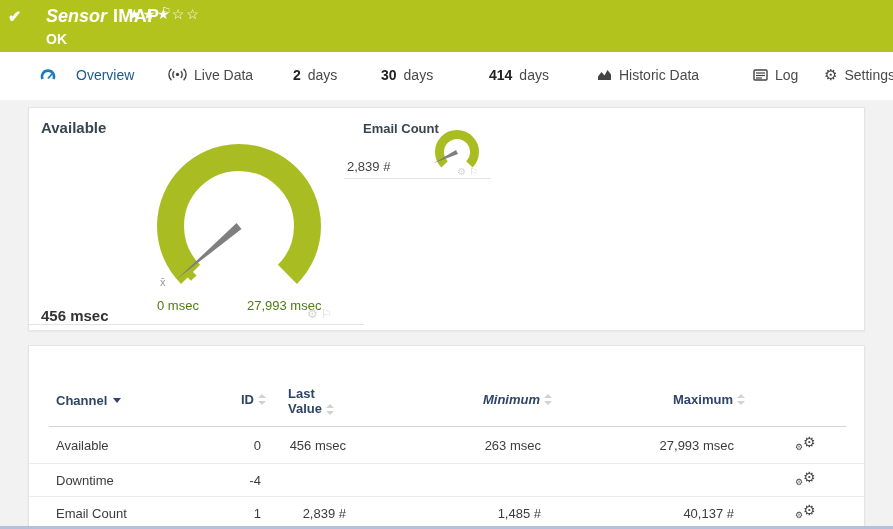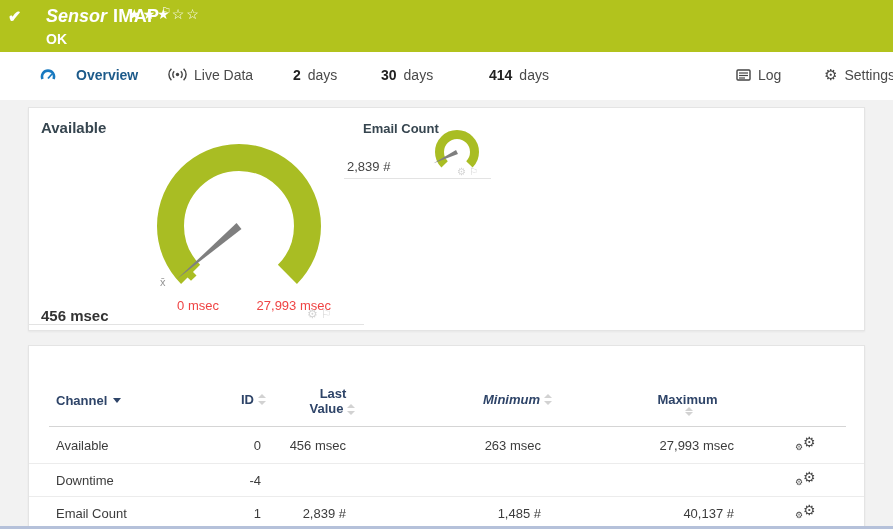--- a/index.html
+++ b/index.html
@@ -15,41 +15,41 @@
   .hdr-title .nm { font-weight:bold; font-style:normal; letter-spacing:.3px; }
   .hdr-flag { font-size:11px; vertical-align:super; margin-left:2px; }
   .hdr-stars { position:absolute; left:128px; top:6px; font-size:14px; letter-spacing:2px; cursor:pointer; }
   .hdr-status { position:absolute; left:46px; top:31px; font-size:14px; font-weight:bold; }
 
   
   .tabs { position:absolute; top:52px; left:0; width:100%; height:48px; background:#fff; }
   .tab { position:absolute; top:0; height:45px; display:flex; align-items:center; gap:7px;
          font-size:14px; color:#4a4a4a; cursor:pointer; white-space:nowrap; }
   .tab .num { font-weight:bold; color:#222; }
-  .tab.active { color:#1c5a8a; font-weight:bold;gap:20px; }
+  .tab.active { color:#1c5a8a; font-weight:normal;gap:20px; }
   .tab-underline { position:absolute; left:40px; top:93px; width:108px; height:3px; background:#1e9cd7; }
   .tab svg { display:block; }
 
   
   .card { position:absolute; background:#fff; border:1px solid #e4e4e4; box-shadow:0 1px 2px rgba(0,0,0,.05); }
   #card-gauges { left:28px; top:107px; width:837px; height:224px; }
   #card-table  { left:28px; top:345px; width:837px; height:184px; border-bottom:none; }
 
   .tile-label { position:absolute; font-weight:600; color:#36454f; }
   .divider { position:absolute; height:1px; background:#e3e3e3; }
 
   .gauge-val { position:absolute; font-weight:bold; color:#333; font-size:15px; }
-  .axis-lab { position:absolute; font-size:13px; color:#ef4444; text-align:right; }
+  .axis-lab { position:absolute; font-size:13px; color:#4d7c0f; text-align:left; }
   .avg-mark { position:absolute; font-size:11px; color:#949494; }
   .tile-icons { position:absolute; color:#d4d4d4; font-size:12px; letter-spacing:3px; cursor:pointer; }
 
   
   .th { position:absolute; font-size:13px; font-weight:bold; color:#2e4468; cursor:pointer; }
   .th-right { display:flex; justify-content:flex-end; align-items:center; }
-  .th-center { text-align:center; line-height:15px; }
+  .th-center { line-height:15px; }
   .sort { display:inline-block; width:9px; height:11px; position:relative; margin-left:4px; flex:0 0 9px; }
   .sort::before { content:""; position:absolute; top:0; left:0;
     border-left:4.5px solid transparent; border-right:4.5px solid transparent; border-bottom:4.5px solid #d2d2d2; }
   .sort::after { content:""; position:absolute; bottom:0; left:0;
     border-left:4.5px solid transparent; border-right:4.5px solid transparent; border-top:4.5px solid #d2d2d2; }
   .caret-down { display:inline-block; margin-left:6px; vertical-align:2px;
     border-left:4.5px solid transparent; border-right:4.5px solid transparent; border-top:5.5px solid #2e4468; }
   .row { position:absolute; left:0; width:100%; border-bottom:1px solid #ececec; }
   .cell { position:absolute; font-size:13px; color:#3c3c3c; top:50%; transform:translateY(-50%); }
   .cell-right { text-align:right; }
@@ -96,21 +96,27 @@
       <span>days</span>
     </div>
     <div class="tab" style="left:381px">
       <span class="num">30</span>
       <span>days</span>
     </div>
     <div class="tab" style="left:489px">
       <span class="num">414</span>
       <span>days</span>
     </div>
-    <div class="tab" style="left:736px">
+    <div class="tab" style="left:597px">
+      <svg width="15" height="13" viewBox="0 0 15 13">
+        <path d="M1 12 L1 8.5 L4.5 4 L7.5 7.5 L10.5 2 L14 6.5 L14 12 Z" fill="#444"></path>
+      </svg>
+      <span>Historic Data</span>
+    </div>
+    <div class="tab" style="left:753px">
       <svg width="15" height="12" viewBox="0 0 15 12">
         <rect x="1" y="1" width="13" height="10" rx="1" fill="none" stroke="#444" stroke-width="1.4"></rect>
         <line x1="3" y1="4" x2="12" y2="4" stroke="#444" stroke-width="1.2"></line>
         <line x1="3" y1="6.5" x2="12" y2="6.5" stroke="#444" stroke-width="1.2"></line>
         <line x1="3" y1="9" x2="9" y2="9" stroke="#444" stroke-width="1.2"></line>
       </svg>
       <span>Log</span>
     </div>
     <div class="tab" style="left:824px">
       <span style="font-size:15px;color:#444;line-height:13px">⚙</span>
@@ -170,21 +176,21 @@
         <span class="sort"></span>
     </div>
     <div class="th th-center" style="left:259px; top:40px; width:90px;">
       <div>Last</div>
       <div><span>Value</span><span class="sort" style="vertical-align:-2px"></span></div>
     </div>
     <div class="th th-right" style="left:410px; top:46px; width:114px;font-style:italic;">
       <span>Minimum</span>
         <span class="sort"></span>
     </div>
-    <div class="th th-right" style="left:600px; top:46px; width:117px;flex-direction:column;">
+    <div class="th th-right" style="left:600px; top:46px; width:117px;">
       <span>Maximum</span>
         <span class="sort"></span>
     </div>
     <div class="divider" style="left:20px; top:80px; width:797px; background:#d5d5d5;"></div>
 
     <div class="row" style="top:81px; height:37px;">
       <div class="cell" style="left:27px;">Available</div>
       <div class="cell cell-right" style="left:150px; width:82px;">0</div>
       <div class="cell cell-right" style="left:217px; width:100px;">456 msec</div>
       <div class="cell cell-right" style="left:400px; width:112px;">263 msec</div>

